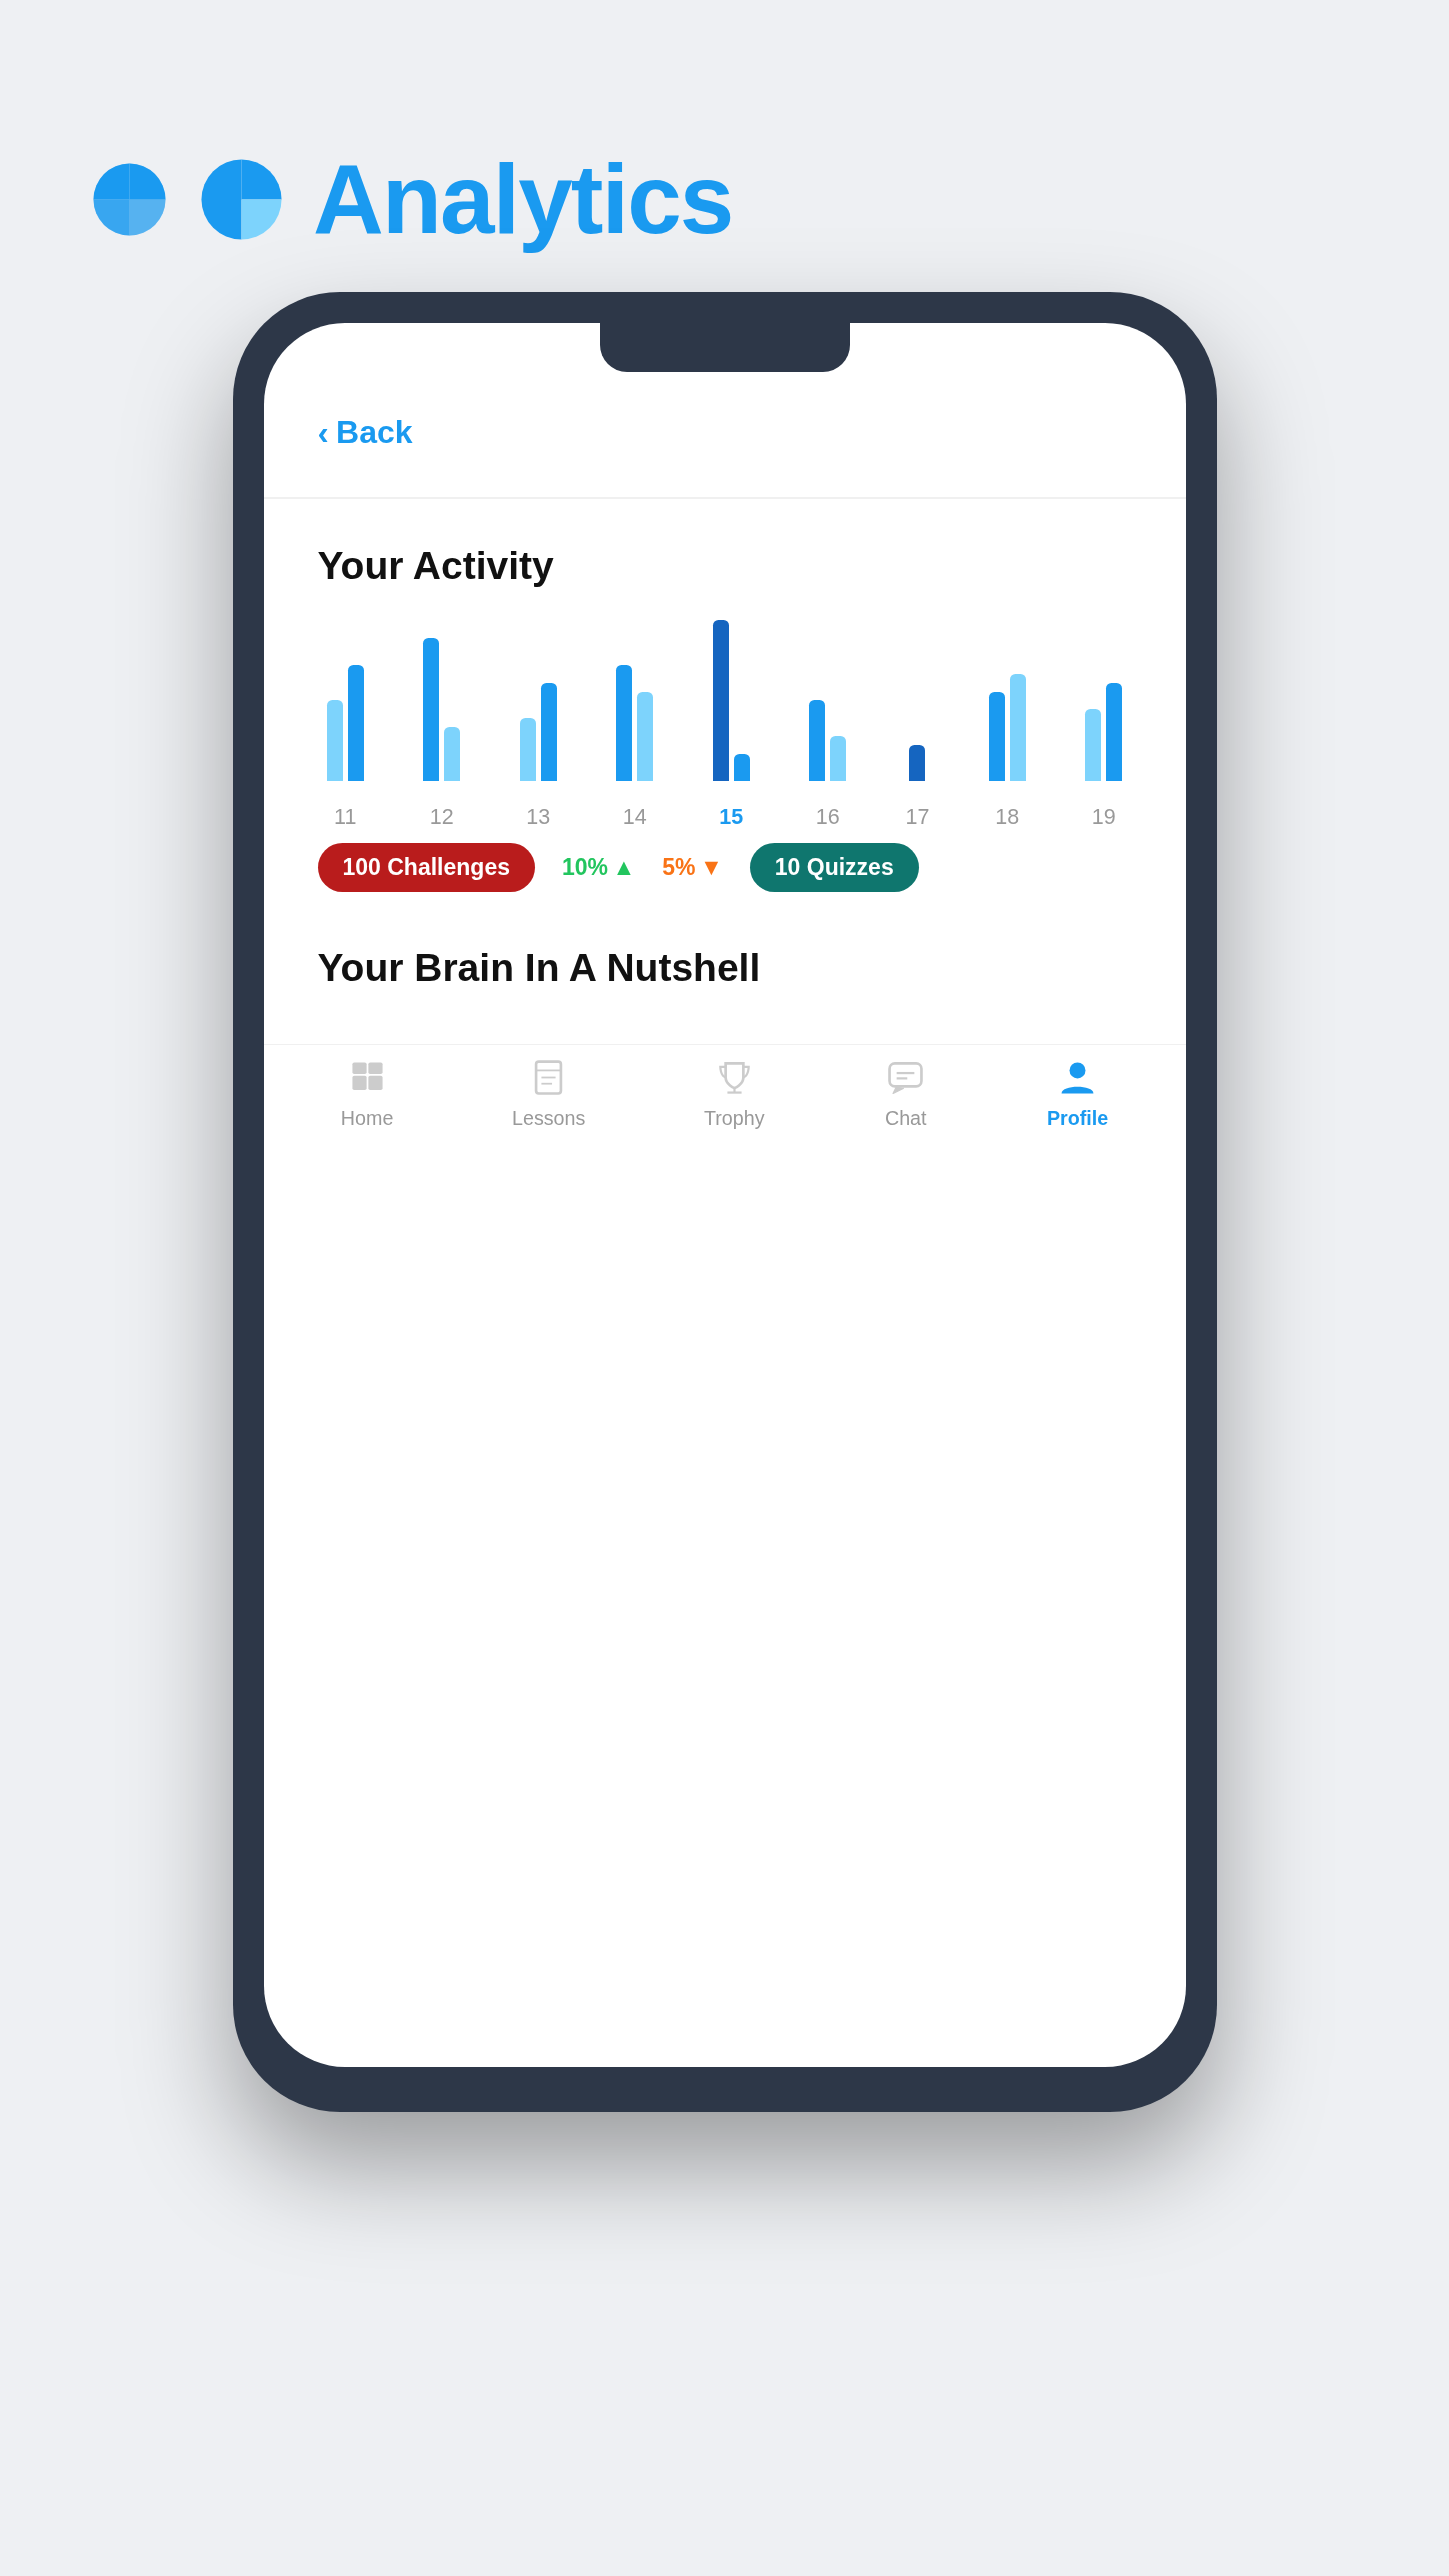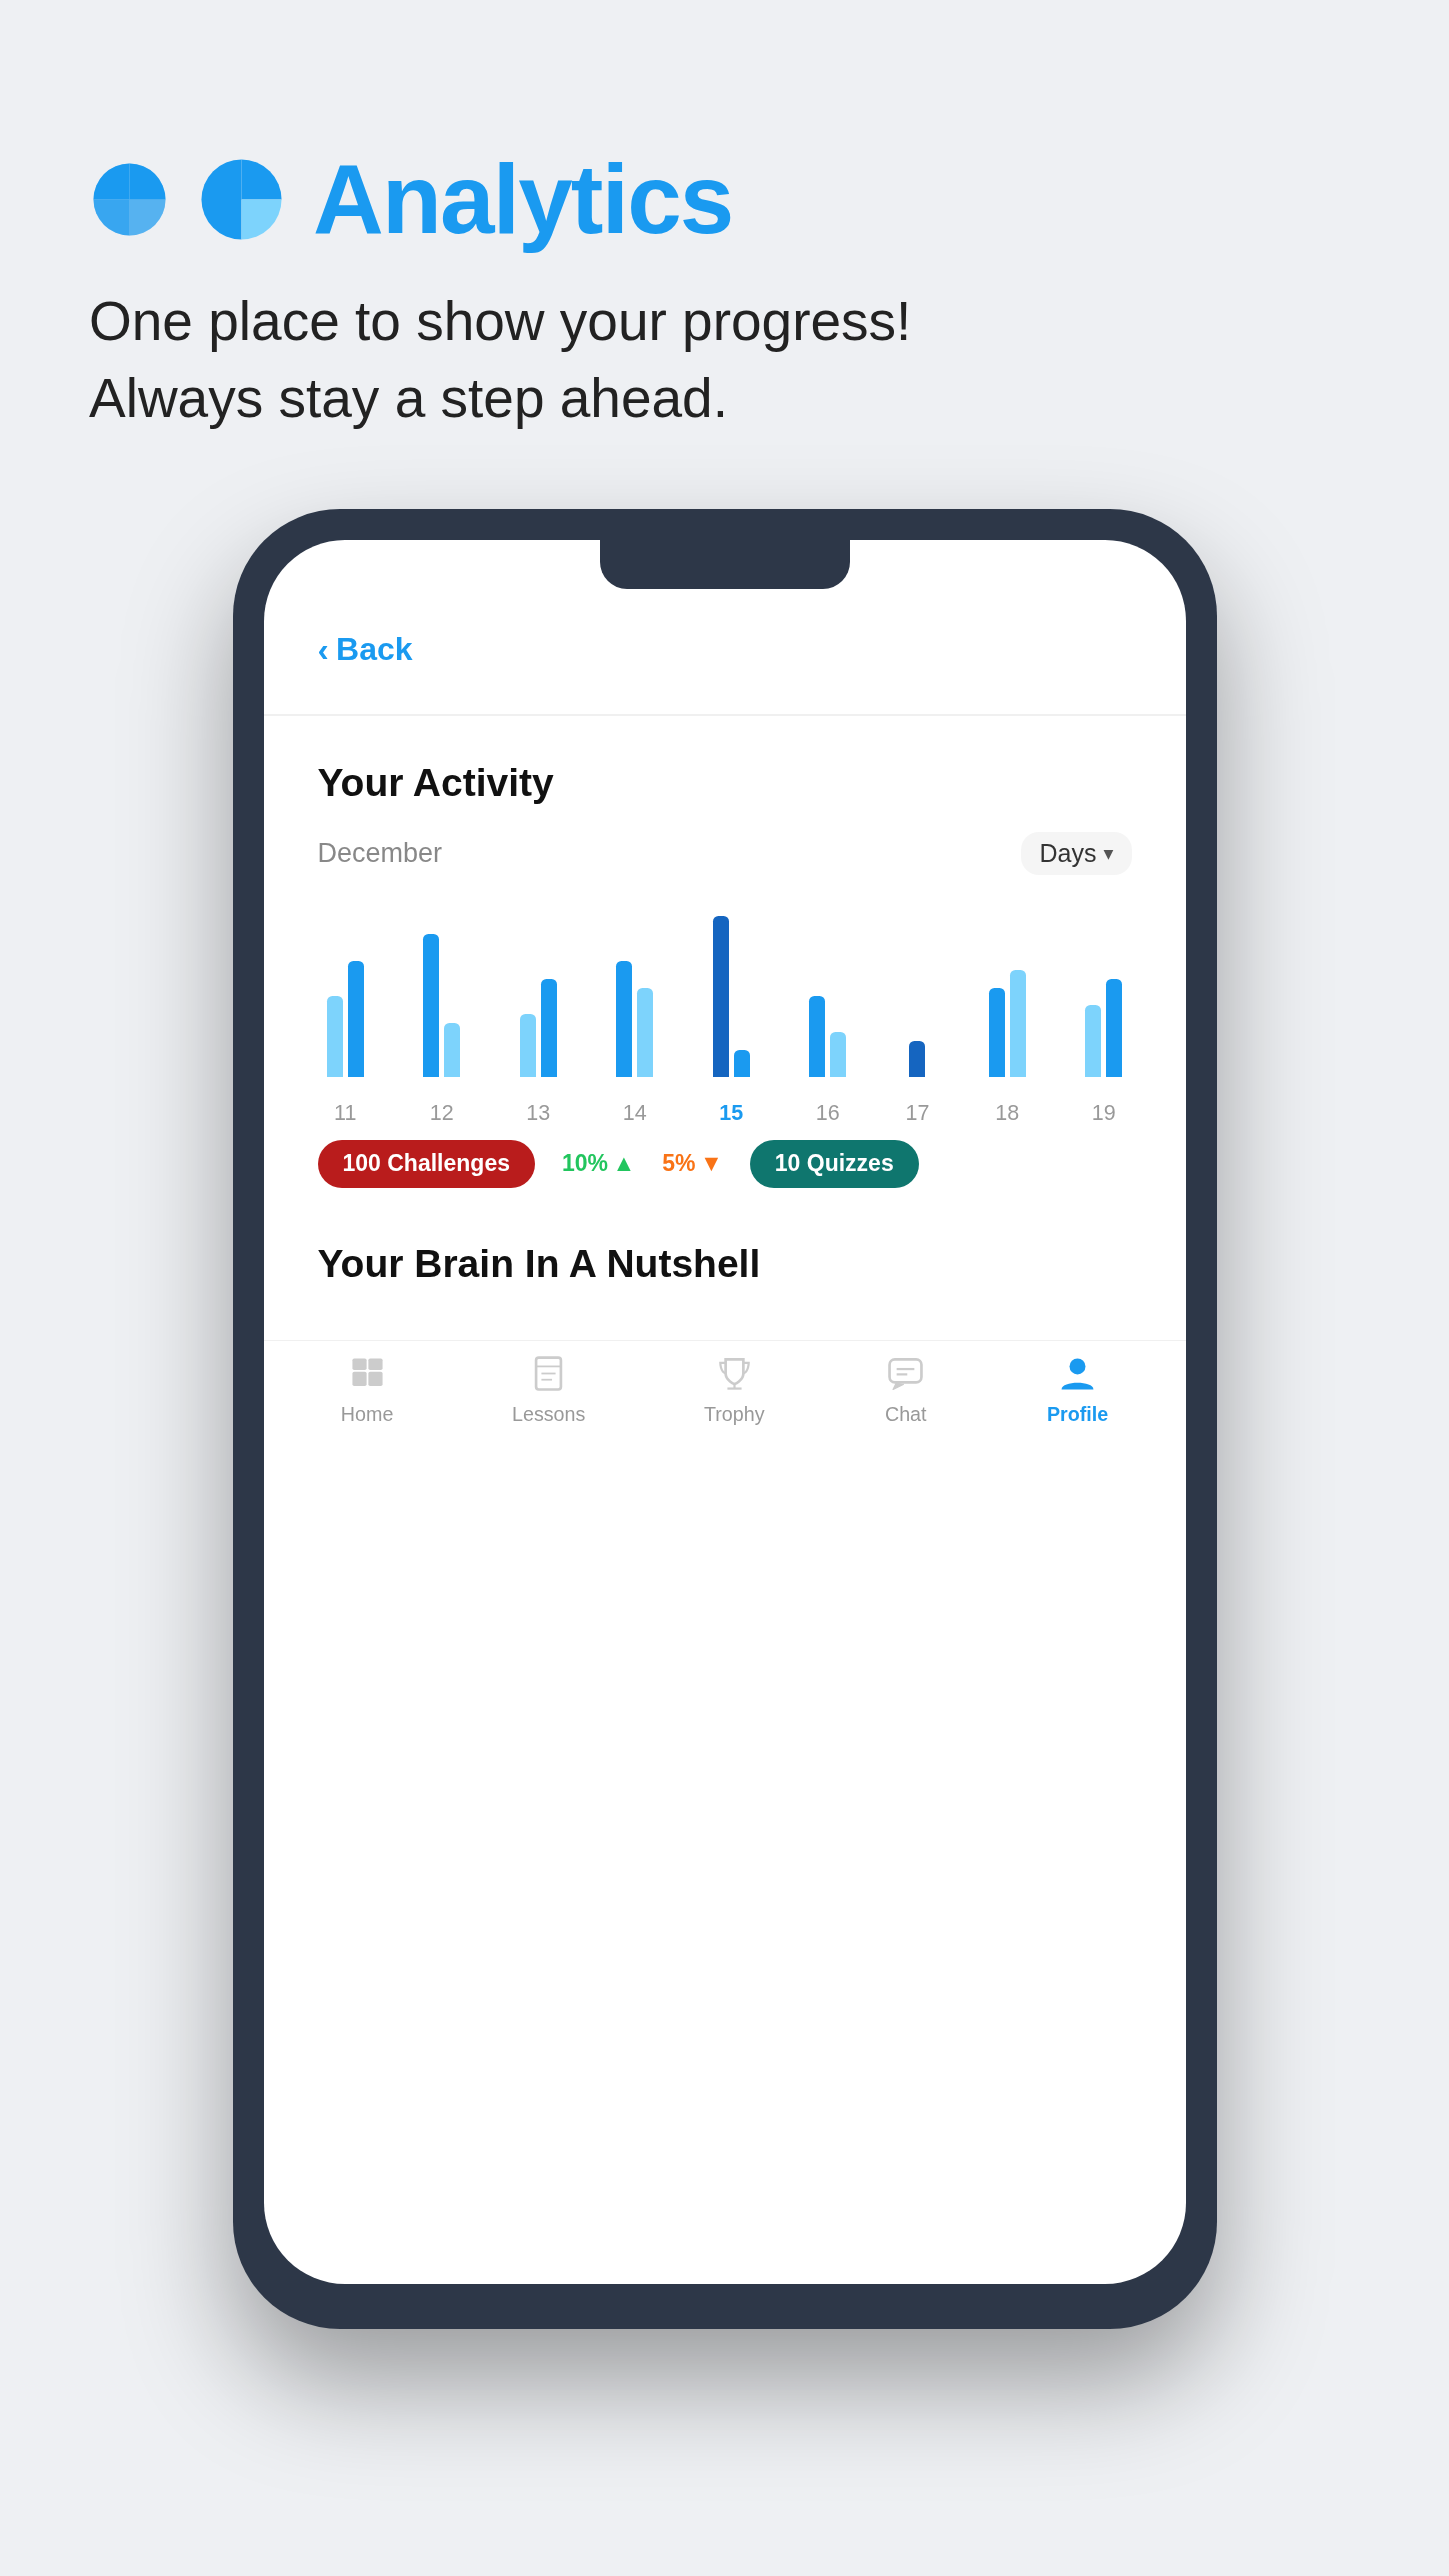--- a/index.html
+++ b/index.html
@@ -322,48 +322,37 @@
 
       <path d="M50 5 A45 45 0 0 0 50 95 Z" fill="#1a9af0"></path>
 
       <path d="M50 5 A45 45 0 0 1 95 50 L50 50 Z" fill="#1a9af0"></path>
 
       <path d="M50 50 L95 50 A45 45 0 0 1 50 95 Z" fill="#7dd3fc"></path>
     </svg>
     <h1 class="analytics-title">Analytics</h1>
   </div>
 
-  <p class="subtitle">
-    <span>One place to show your progress!</span><br>
-    <span>Always stay a step ahead.</span>
-  </p>
 
   <div class="phone-container">
     <div class="phone-frame">
       <div class="phone-notch"></div>
       <div class="phone-screen">
 
         <div class="screen-content">
 
           <div class="back-button">
             <span class="back-chevron">‹</span>
             <span>Back</span>
           </div>
 
           <div class="divider"></div>
 
           <h2 class="section-title">Your Activity</h2>
 
-          <div class="activity-header">
-            <span class="month-label">December</span>
-            <div class="days-selector">
-              <span class="days-text">Days</span>
-              <span class="chevron-down">▾</span>
-            </div>
-          </div>
 
           <div class="bar-chart">
 
             <div class="bar-group">
               <div class="bar-wrapper">
                 <div class="bar light-blue" style="height:81px;"></div>
                 <div class="bar dark-blue" style="height:116px;"></div>
               </div>
               <span class="bar-label">11</span>
             </div>

